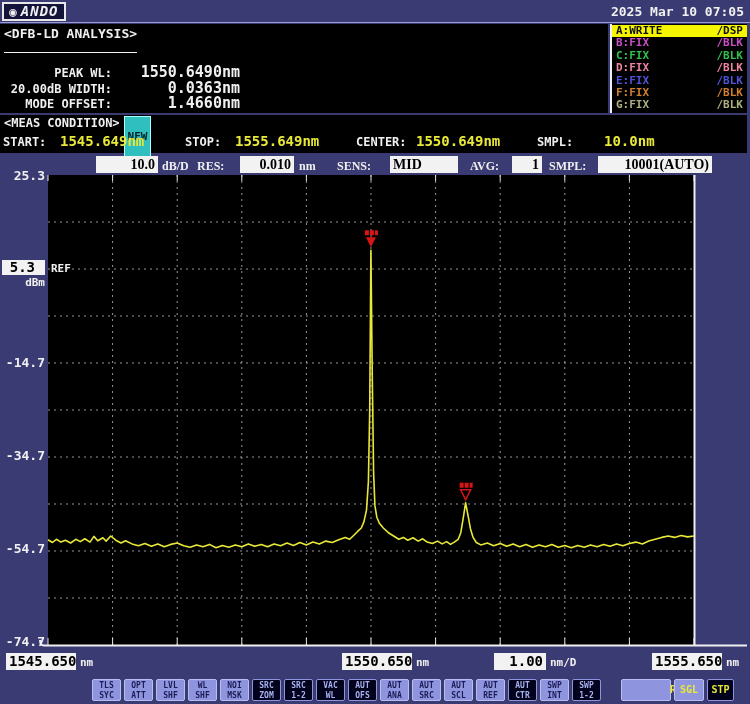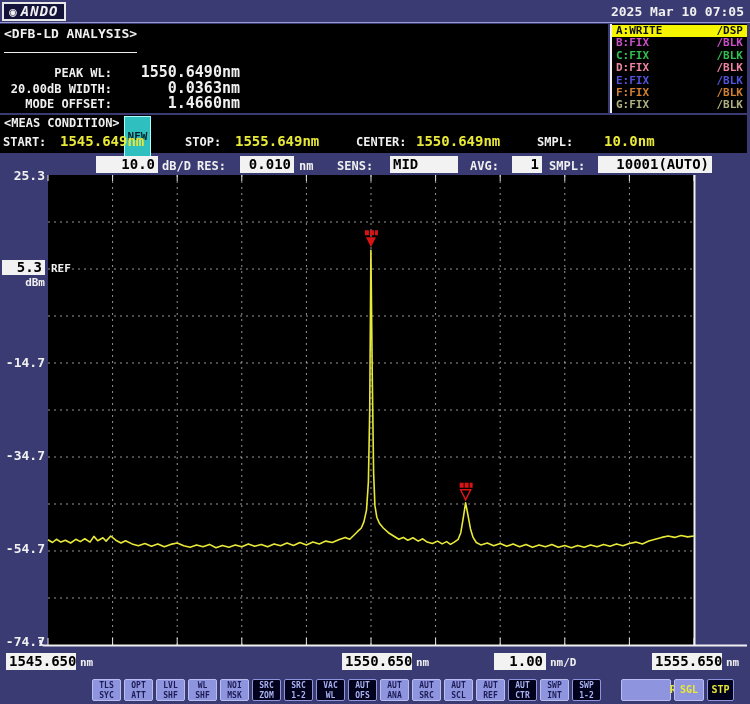--- a/index.html
+++ b/index.html
@@ -37,30 +37,30 @@
   
   #meas { position:absolute; top:115px; left:0; width:747px; height:38px; background:#000; }
   #meas .m-title-line { position:absolute; top:1px; left:4px; display:flex; align-items:flex-start; }
   #meas .m-title { font-size:12px; font-weight:bold; }
   .new-badge { margin-left:4px; font-size:11px; font-weight:bold;
     background:#2fbfbf; color:#00222a; border:1px solid #a8ffff; padding:13px 3px; line-height:13px; }
   .m-field { position:absolute; top:18px; display:flex; align-items:baseline; }
   .m-label { font-size:12px; font-weight:bold; color:#f0f0f0; }
   .m-value { font-size:14px; font-weight:bold; color:#e8e838; }
   
-  #settings { position:absolute; top:156px; left:0; width:750px; height:18px; }
+  #settings { position:absolute; top:156px; left:0; width:750px; height:18px;font-family:Liberation Serif, serif; }
   .s-label { position:absolute; top:3px; font-size:12px; font-weight:bold; }
   .wbox { position:absolute; top:0; height:17px; background:#f2f2f2; color:#000;
     font-size:14px; font-weight:bold; text-align:right; padding:0 3px; line-height:17px; }
   
   .ylab { position:absolute; left:0; width:45px; text-align:right;
     font-size:13px; font-weight:bold; color:#f0f0f0; }
   #ref-box { position:absolute; top:260px; left:2px; width:43px; height:15px;
     background:#f2f2f2; color:#000; text-align:right; font-size:14px; font-weight:bold;
-    line-height:15px; padding-right:3px; }
+    line-height:15px; padding-right:10px; }
   #ref-unit { position:absolute; top:276px; left:0; width:45px; text-align:right;
     font-size:11px; font-weight:bold; }
   #ref-text { position:absolute; top:262px; left:51px; font-size:11px; font-weight:bold; }
   
   .xlab-unit { position:absolute; top:656px; font-size:11px; font-weight:bold; }
   .xbox { top:653px; }
   
   #softkeys { position:absolute; top:679px; left:92px; display:flex; gap:3px; }
   .skey { width:29px; height:22px; border-radius:2px; font-size:8px; font-weight:bold;
     text-align:center; line-height:9.5px; padding-top:1px; cursor:pointer; }

